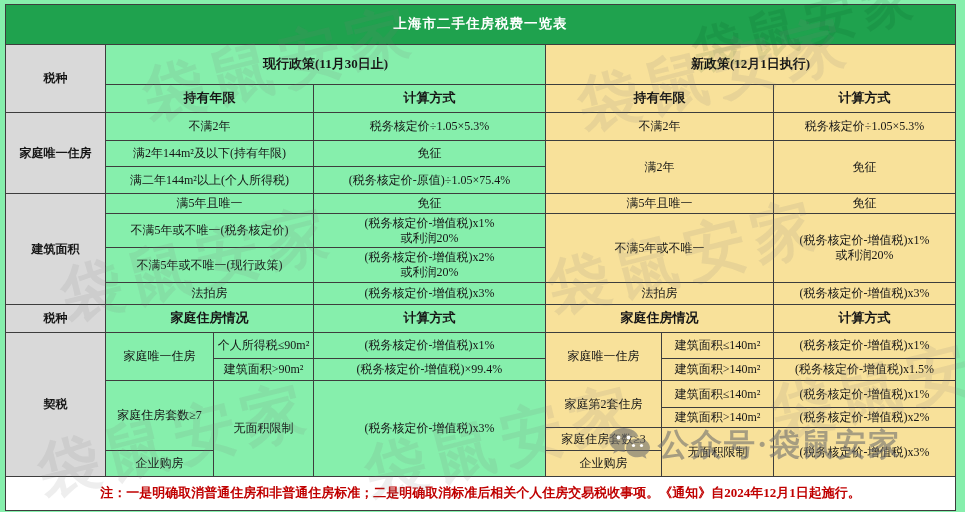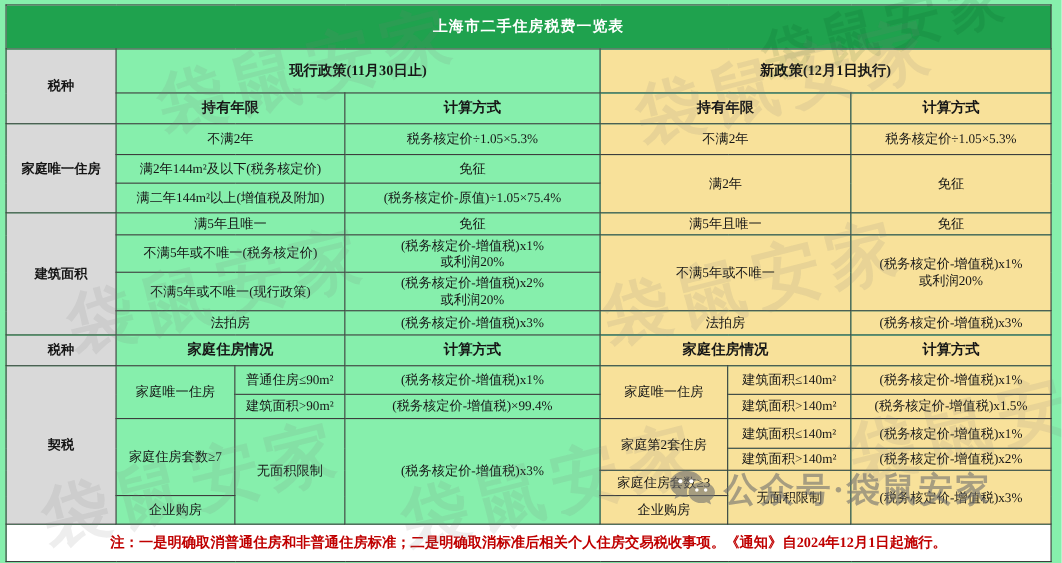--- a/index.html
+++ b/index.html
@@ -58,27 +58,27 @@
     </tr>
 
     <tr style="height:28px">
       <td rowspan="3" class="gray">家庭唯一住房</td>
       <td colspan="2">不满2年</td>
       <td>税务核定价÷1.05×5.3%</td>
       <td colspan="2" class="yellow">不满2年</td>
       <td class="yellow">税务核定价÷1.05×5.3%</td>
     </tr>
     <tr style="height:26px">
-      <td colspan="2">满2年144m²及以下(税务核定价)</td>
+      <td colspan="2">满2年144m²及以下(持有年限)</td>
       <td>免征</td>
       <td colspan="2" rowspan="2" class="yellow">满2年</td>
       <td rowspan="2" class="yellow">免征</td>
     </tr>
     <tr style="height:27px">
-      <td colspan="2">满二年144m²以上(增值税及附加)</td>
+      <td colspan="2">满二年144m²以上(个人所得税)</td>
       <td>(税务核定价-原值)÷1.05×75.4%</td>
     </tr>
 
     <tr style="height:20px">
       <td rowspan="4" class="gray">建筑面积</td>
       <td colspan="2">满5年且唯一</td>
       <td>免征</td>
       <td colspan="2" class="yellow">满5年且唯一</td>
       <td class="yellow">免征</td>
     </tr>
@@ -112,21 +112,21 @@
       <td class="gray">税种</td>
       <td colspan="2" class="bold">家庭住房情况</td>
       <td class="bold">计算方式</td>
       <td colspan="2" class="yellow bold">家庭住房情况</td>
       <td class="yellow bold">计算方式</td>
     </tr>
 
     <tr style="height:26px">
       <td rowspan="6" class="gray">契税</td>
       <td rowspan="2">家庭唯一住房</td>
-      <td>普通住房≤90m²</td>
+      <td>个人所得税≤90m²</td>
       <td>(税务核定价-增值税)x1%</td>
       <td rowspan="2" class="yellow">家庭唯一住房</td>
       <td class="yellow">建筑面积≤140m²</td>
       <td class="yellow">(税务核定价-增值税)x1%</td>
     </tr>
     <tr style="height:22px">
       <td>建筑面积&gt;90m²</td>
       <td>(税务核定价-增值税)×99.4%</td>
       <td class="yellow">建筑面积&gt;140m²</td>
       <td class="yellow">(税务核定价-增值税)x1.5%</td>

